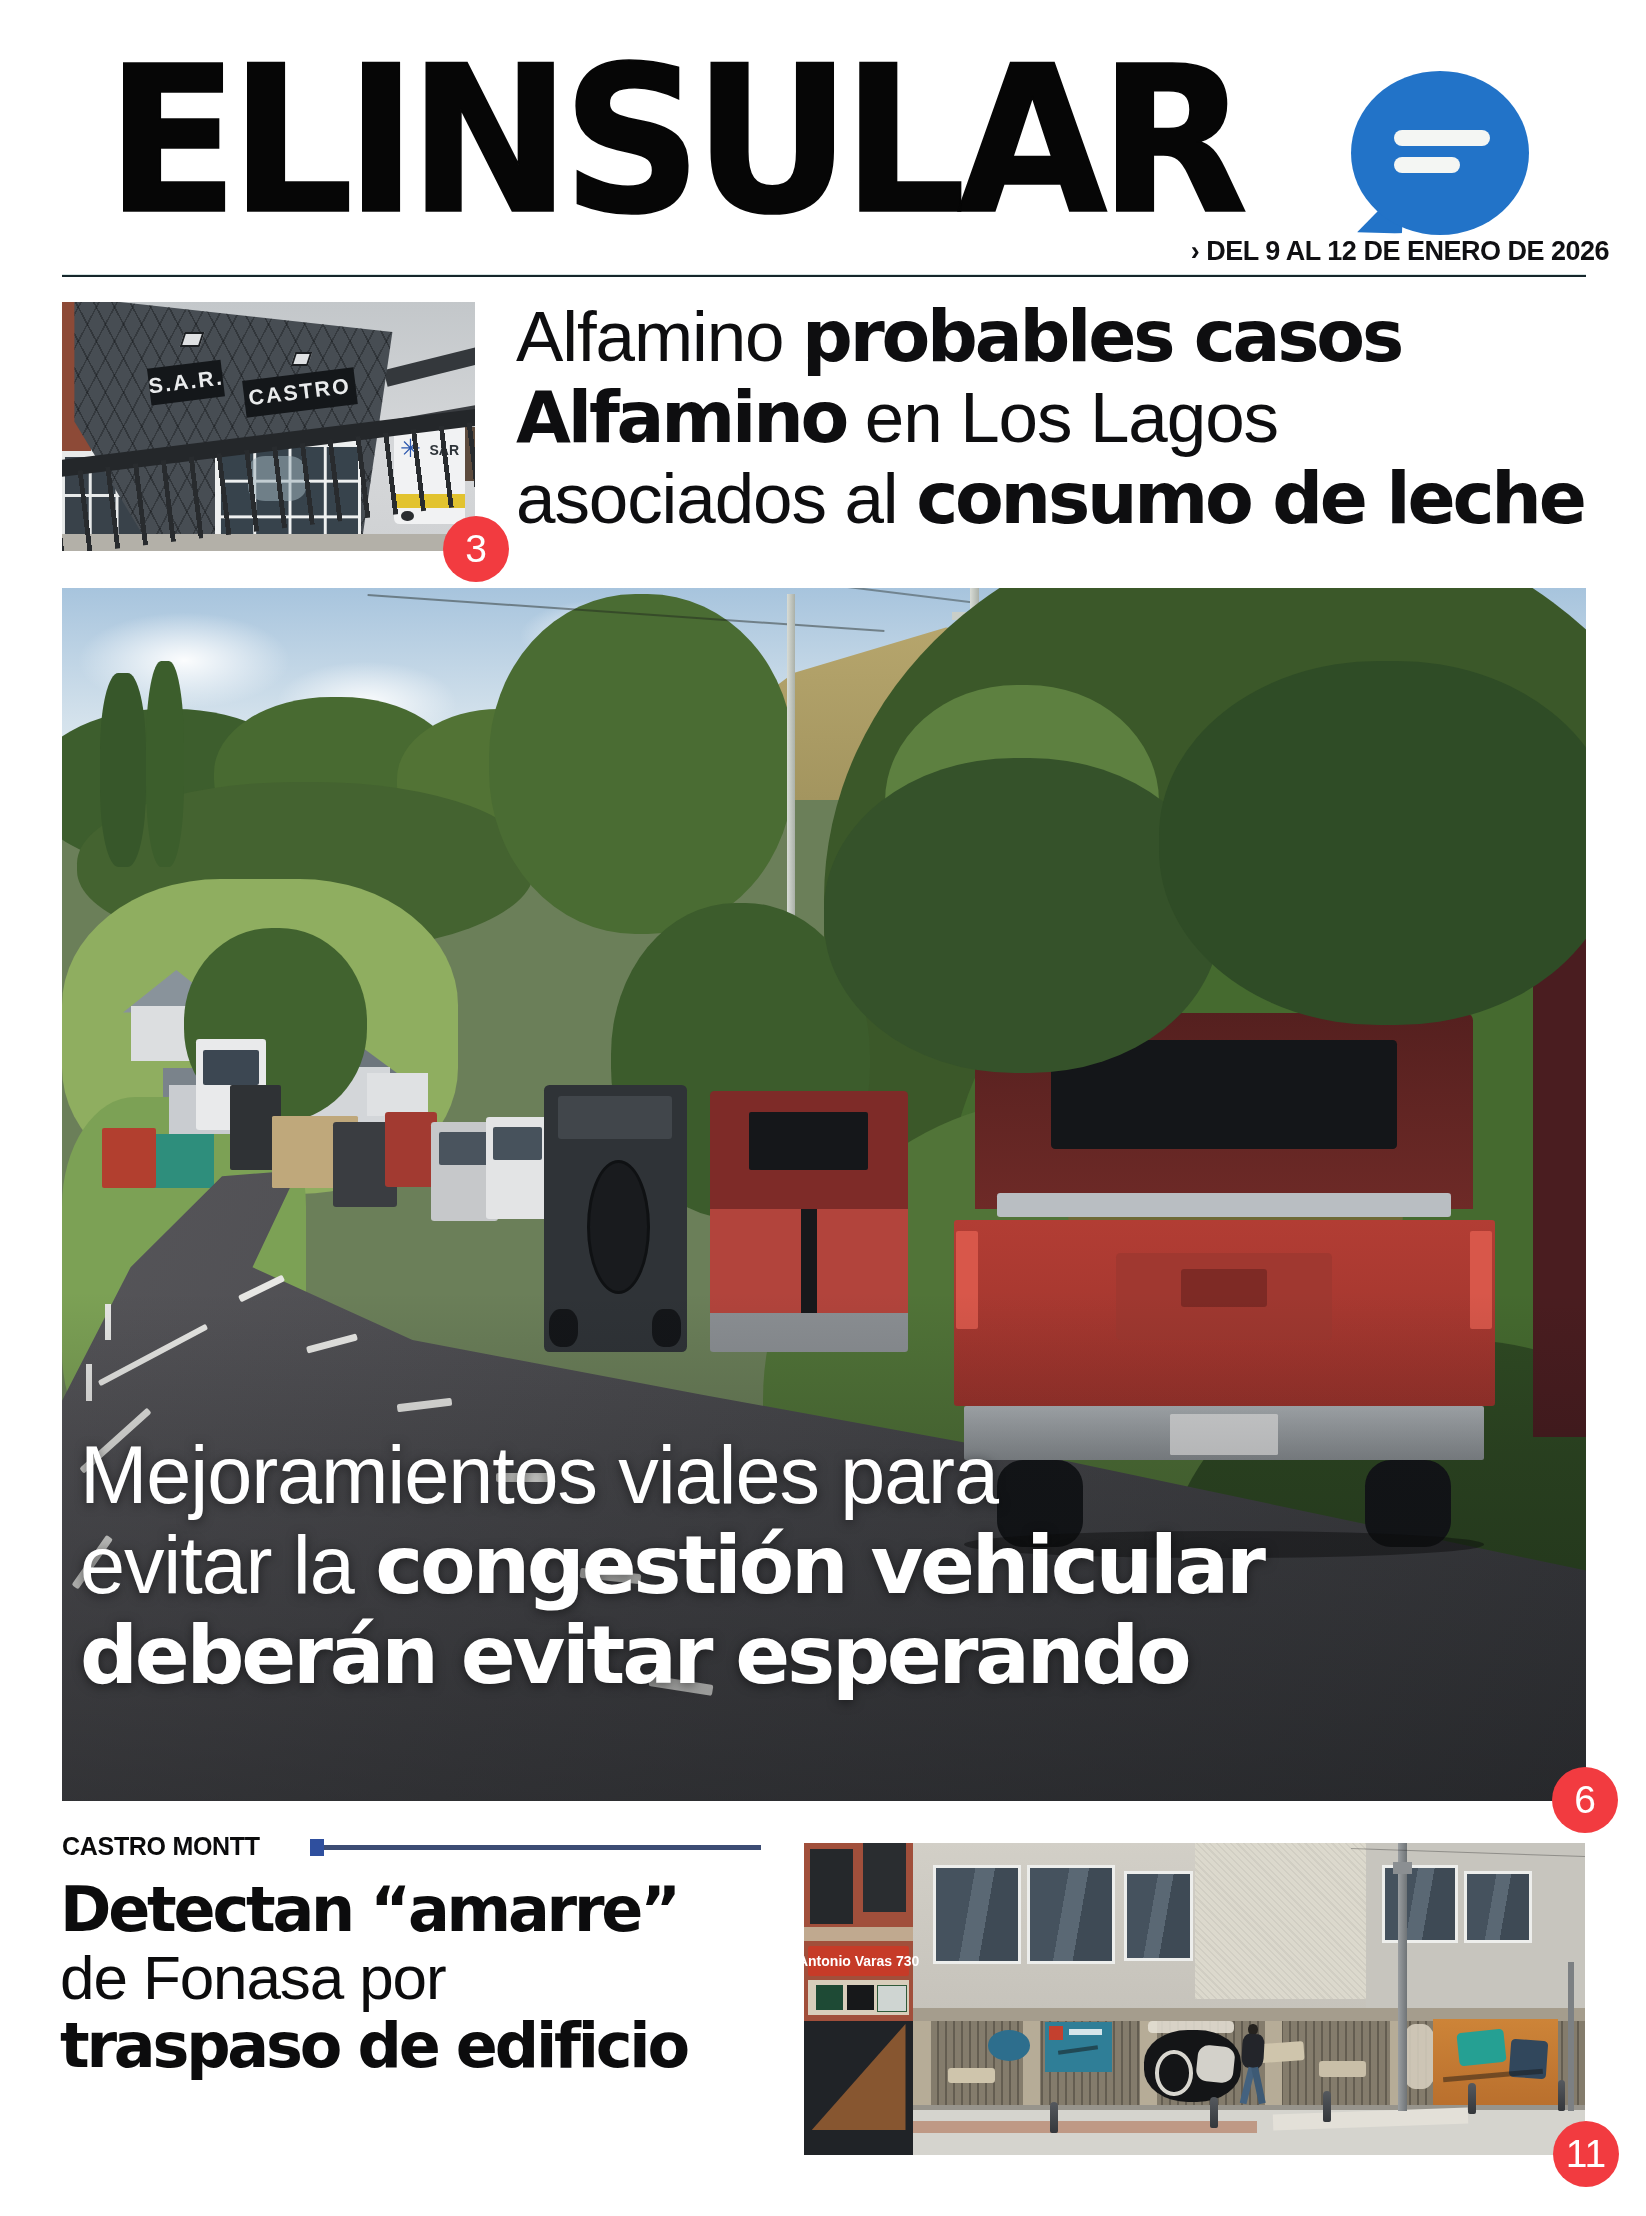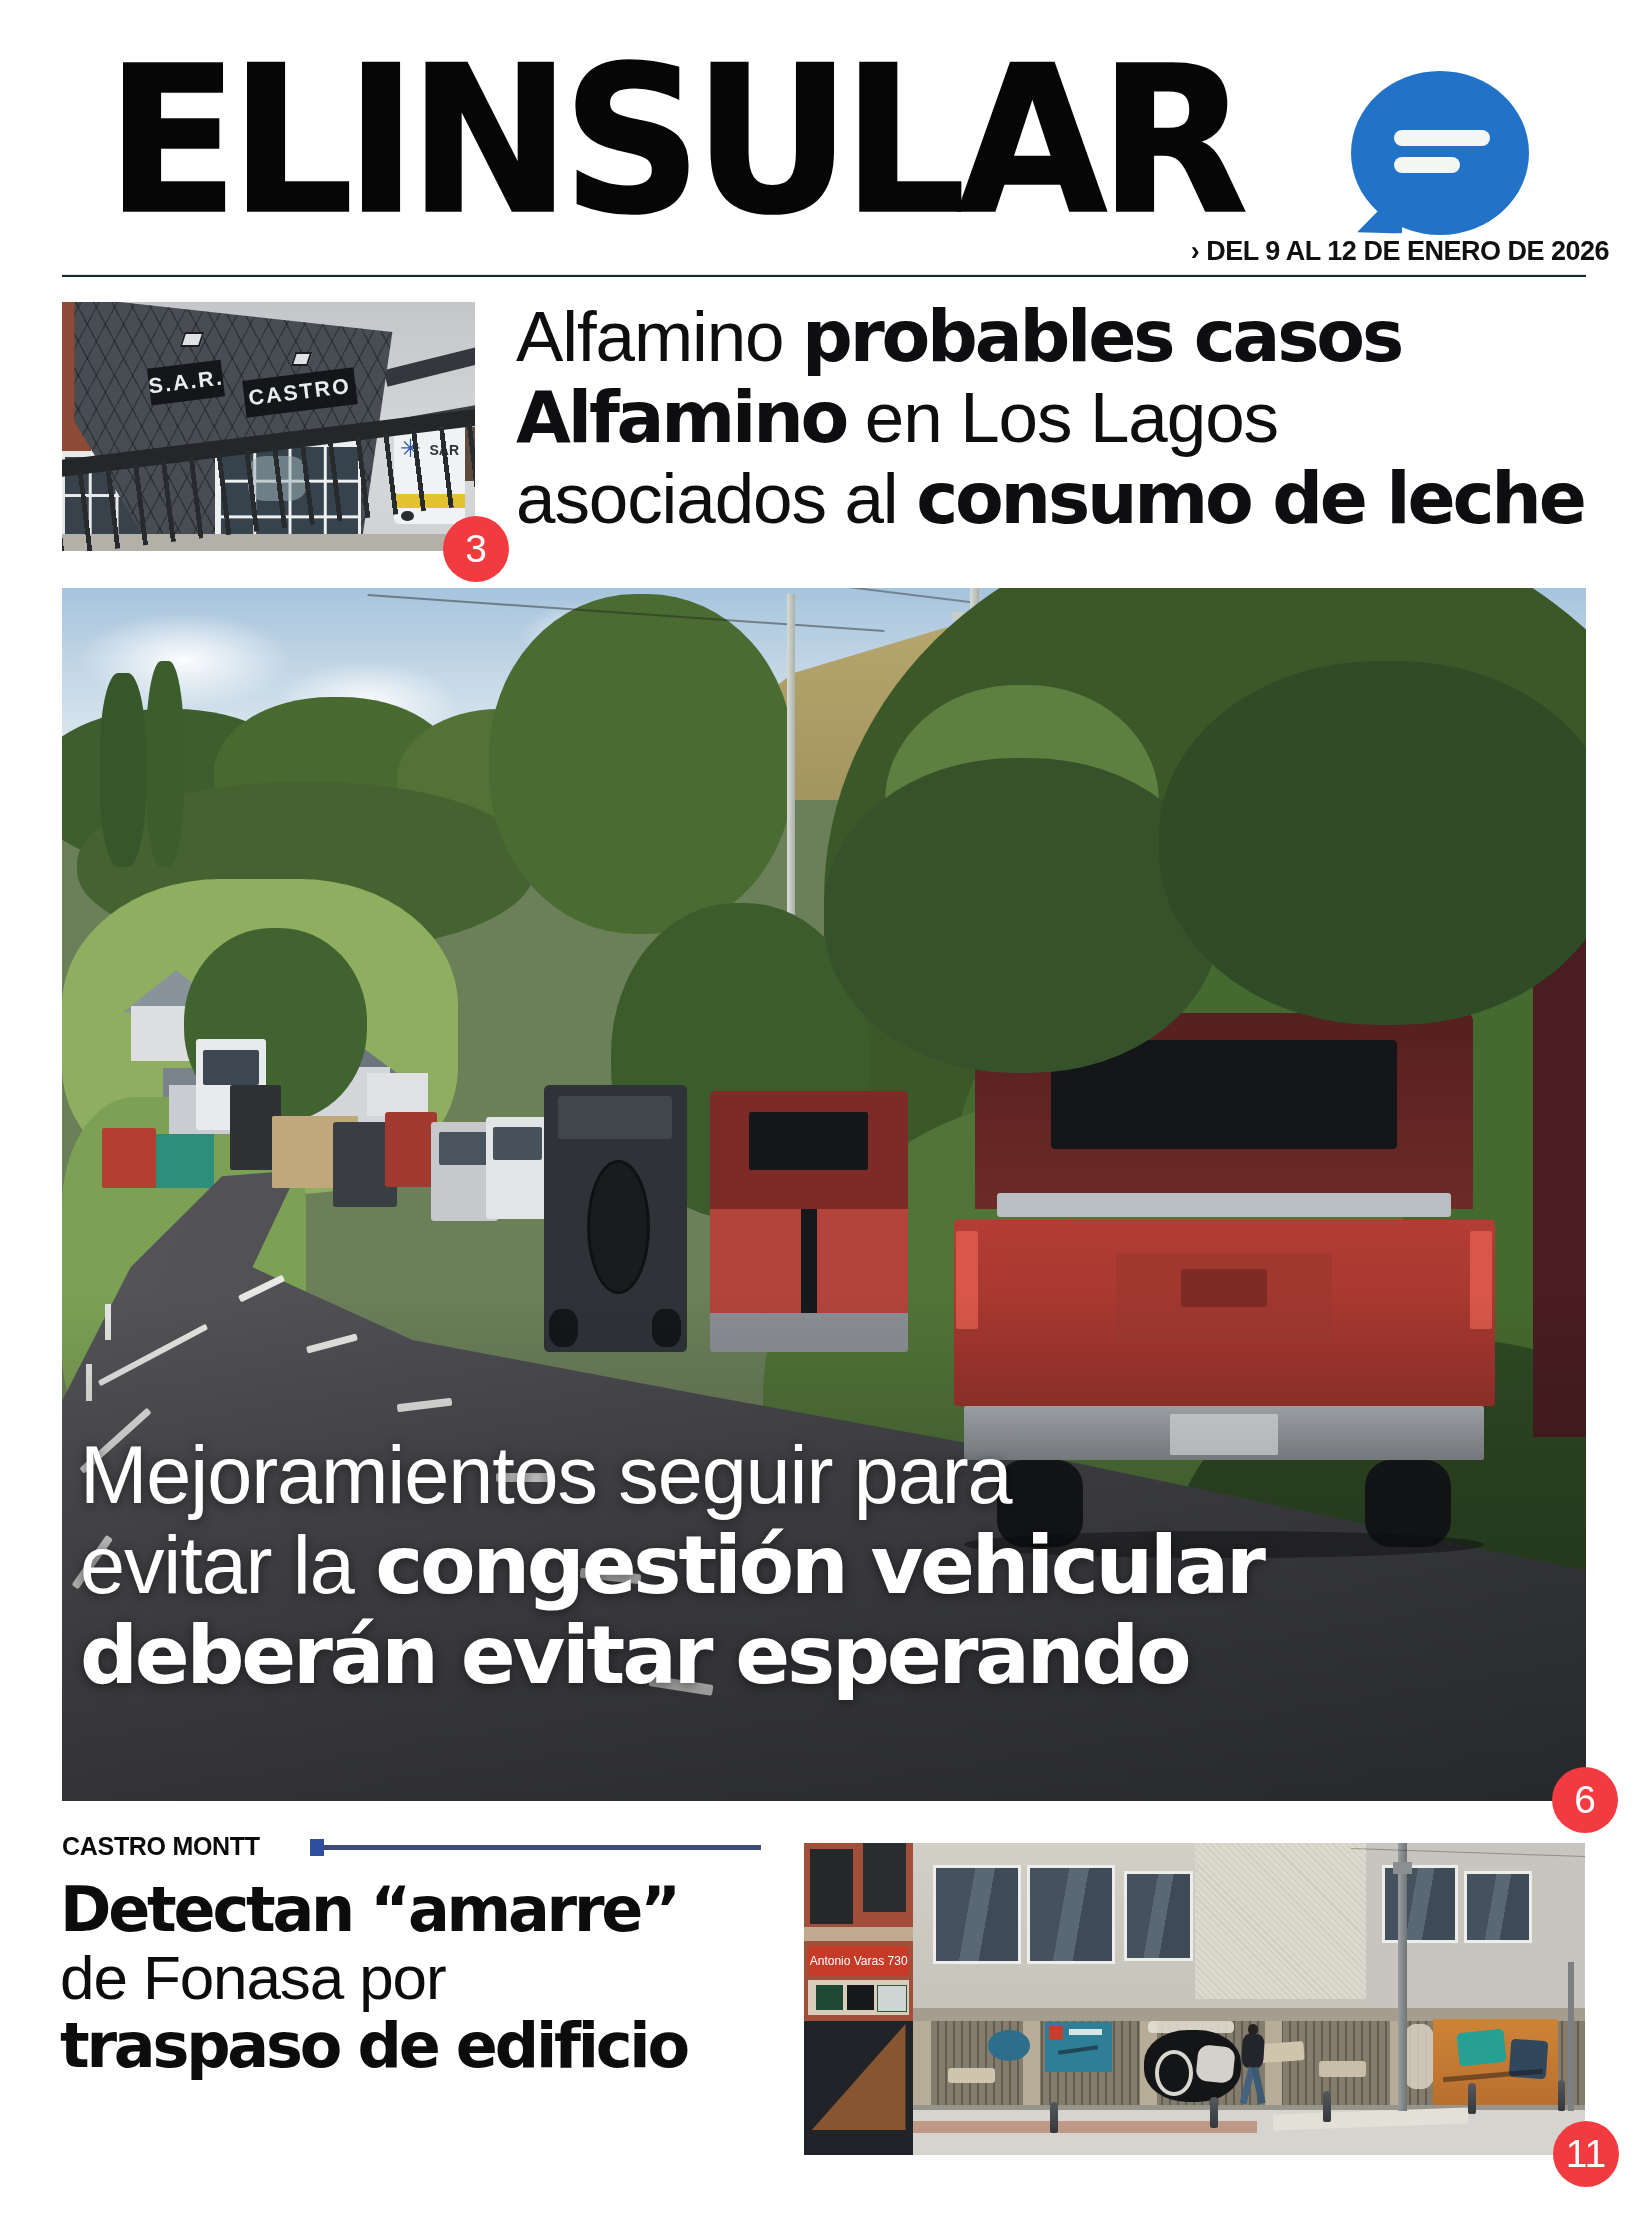--- a/index.html
+++ b/index.html
@@ -227,21 +227,21 @@
       <div class="sc" style="left:2%;top:95%;width:96%;height:5%;background:rgba(10,10,12,.45);border-radius:50%"></div>
     </div>
     <div class="sc" style="left:96.5%;top:28%;width:3.5%;height:42%;background:#4a1d20"></div>
 
     <div class="sc blob" style="left:50%;top:14%;width:26%;height:26%;background:#35522a"></div>
     <div class="sc blob" style="left:72%;top:6%;width:30%;height:30%;background:#2f4c26"></div>
 
     <div class="sc" style="inset:0;background:linear-gradient(180deg,rgba(0,0,0,0) 58%,rgba(8,10,12,.18) 72%,rgba(8,10,12,.42) 100%)"></div>
 
     <div class="road-head">
-      <div class="nw"><span>Mejoramientos seguir para</span></div>
+      <div class="nw"><span>Mejoramientos viales para</span></div>
       <div class="nw"><span>evitar la </span><span class="b">congestión vehicular</span></div>
       <div class="nw"><span class="b">deberán evitar esperando</span></div>
     </div>
   </div>
   <div class="badge" style="left:1552px;top:1767px">
     <span>6</span>
   </div>
 
   <div class="kicker nw">CASTRO MONTT</div>
   <div class="kicker-square"></div>
@@ -302,21 +302,21 @@
     <div class="sc" style="left:12%;top:89%;width:46%;height:4%;background:#b98a73;opacity:.8"></div>
     <div class="sc" style="left:60%;top:86%;width:25%;height:5%;background:#e3e0d8;transform:rotate(-2deg)"></div>
     <div class="sc" style="inset:0;clip-path:polygon(0 86%,13% 100%,0 100%);background:#53524e"></div>
 
     <div class="sc" style="left:0;top:0;width:14%;height:100%;background:#a14f3b"></div>
     <div class="sc" style="left:.8%;top:2%;width:5.5%;height:24%;background:#25282b"></div>
     <div class="sc" style="left:7.5%;top:0;width:5.5%;height:22%;background:#2a2d30"></div>
     <div class="sc" style="left:0;top:27%;width:14%;height:4.5%;background:#c0a98f"></div>
     <div class="sc" style="left:.5%;top:33%;width:13%;height:9.5%;background:#c63b28;border-radius:2.1px;
          display:flex;align-items:center;justify-content:center">
-      <span style="color:#fff;font-weight:400;font-size:12px;white-space:nowrap">Antonio Varas 730</span>
+      <span style="color:#fff;font-weight:700;font-size:14px;white-space:nowrap">Antonio Varas 730</span>
     </div>
     <div class="sc" style="left:.5%;top:44%;width:13%;height:11%;background:#d8cdbb"></div>
     <div class="sc" style="left:1.5%;top:45.5%;width:3.5%;height:8%;background:#1e4a35"></div>
     <div class="sc" style="left:5.5%;top:45.5%;width:3.5%;height:8%;background:#17181a"></div>
     <div class="sc" style="left:9.3%;top:45.5%;width:3.6%;height:8%;background:#cfd5d2;border:1.6px solid #2f5a3a"></div>
     <div class="sc" style="left:0;top:57%;width:14%;height:43%;background:#202327"></div>
     <div class="sc" style="left:1%;top:58%;width:12%;height:34%;background:#9a5f33;clip-path:polygon(100% 0,100% 100%,0 100%);opacity:.85"></div>
 
     <div class="bollard sc" style="left:31.5%;top:83%"></div>
     <div class="bollard sc" style="left:52%;top:81.5%"></div>

